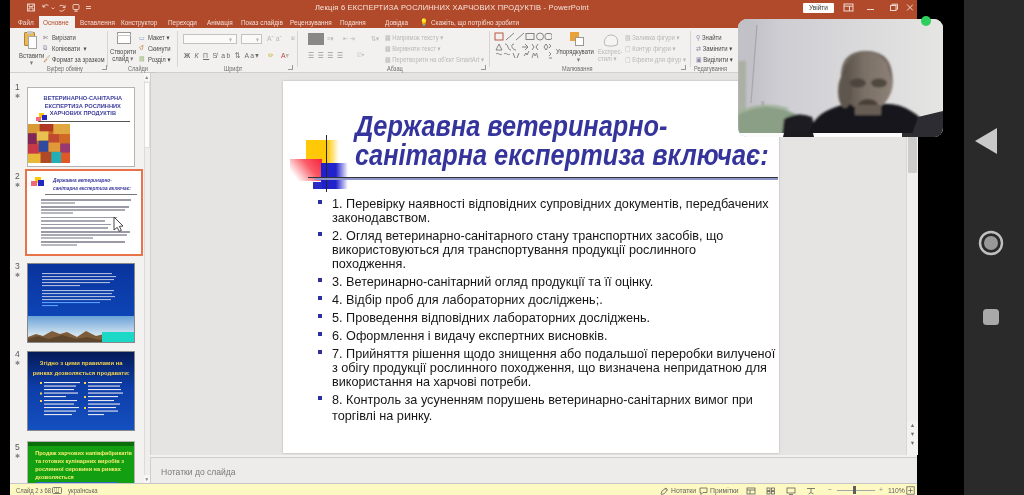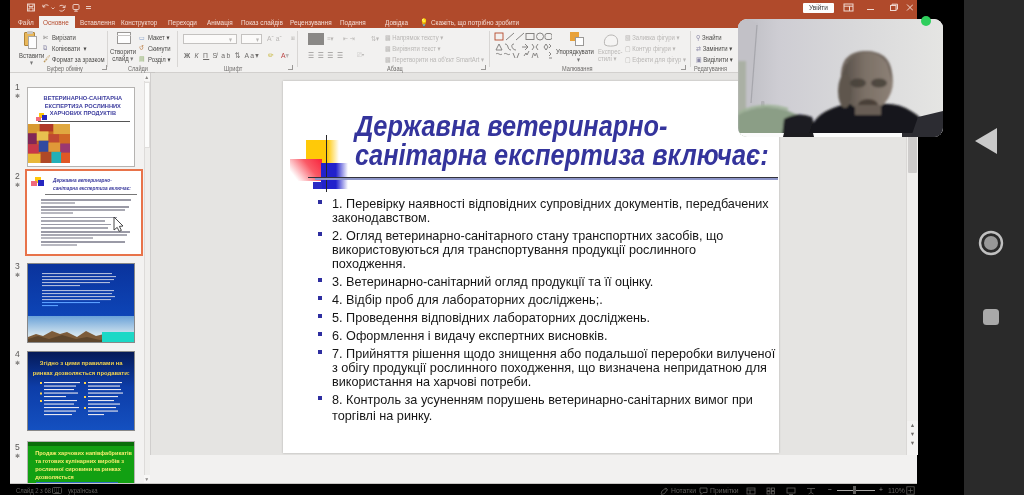--- a/index.html
+++ b/index.html
@@ -13,21 +13,21 @@
 .tab{position:absolute;top:0;height:12px;font-size:7.6px;color:#f3ddd6;line-height:13px;transform:scaleX(.84);transform-origin:0 50%;white-space:nowrap;}
 .grplabel{position:absolute;top:37px;font-size:6.6px;color:#6e6c6a;transform:scaleX(.85);transform-origin:0 0;white-space:nowrap;}
 .sep{position:absolute;top:3px;width:1px;height:36px;background:#d8d6d4;}
 .rbt{position:absolute;font-size:7px;color:#4a4947;transform:scaleX(.85);transform-origin:0 0;white-space:nowrap;}
 .rfade{color:#b9b7b5;}
 .launch{position:absolute;top:36.5px;width:5px;height:5px;border-left:1px solid #9a9896;border-top:1px solid #9a9896;transform:rotate(180deg);}
 
 #thumbs{left:0;top:73px;width:140px;height:410px;background:#f3f2f1;}
 #editor{left:140px;top:73px;width:767px;height:382px;background:#e5e4e2;border-left:1px solid #d0cecd;}
 #notes{left:140px;top:457px;width:767px;height:26px;background:#edecea;border-top:1px solid #cfcdcb;border-left:1px solid #d0cecd;}
-#statusbar{left:0;top:483px;width:907px;height:12px;background:#000000;border-top:1px solid #c8c6c4;font-size:8px;color:#615f5d;}
+#statusbar{left:0;top:483px;width:907px;height:12px;background:#fef9c3;border-top:1px solid #c8c6c4;font-size:8px;color:#615f5d;}
 #statusbar>span{transform:scaleX(.85);transform-origin:0 0;white-space:nowrap;}
 
 #slide{left:273px;top:81px;width:496px;height:372px;background:#fff;box-shadow:0 0 2px rgba(0,0,0,.25);}
 .bl{position:absolute;left:49px;font-size:13.4px;color:#161616;white-space:nowrap;transform:scaleX(.945);transform-origin:0 0;}
 .bsq{position:absolute;left:34.5px;width:4.5px;height:4.5px;background:#2e2ea0;}
 
 .thumb{position:absolute;background:#fff;border:1px solid #b5b3b1;}
 .tnum{position:absolute;left:5px;font-size:8.5px;color:#5a5856;}
 .tstar{position:absolute;left:5px;font-size:6px;color:#8a8886;}
 .tl{position:absolute;background:#d8d8dc;height:1.5px;}
@@ -44,20 +44,21 @@
           <rect x="1.5" y="1" width="7" height="7"></rect>
             <path d="M3 1v2.5h4V1M3 8V5h4v3"></path>
           <path d="M22.5 2.5c-2-1.3-4.5-.8-5.2 1.3M16.8 1.8l.2 2.3 2.3-.3"></path>
             <path d="M25.5 4.5l1.5 1.5 1.5-1.5" stroke-width="0.8"></path>
           <path d="M33.5 3c1.8-1.3 4.5-.8 5.2 1.5M39.2 2.2l-.2 2.5-2.4-.3M38.5 6.2c-.7 2-3.4 2.6-5 1.3"></path>
           <rect x="47" y="1.5" width="6" height="5" rx="1"></rect>
             <path d="M50 6.5v1.7M48.2 8.2h3.6"></path>
           <path d="M60 3.5h5M60 5.5h5"></path>
         </g>
       </svg>
+      <span class="abs" style="left:305px;top:3px;font-size:7.5px;color:#f6e4de;letter-spacing:.2px;">Лекція 6 ЕКСПЕРТИЗА РОСЛИННИХ ХАРЧОВИХ ПРОДУКТІВ  -  PowerPoint</span>
       <span class="abs" style="left:793px;top:2.5px;width:31px;height:10px;background:#fdfdfd;border-radius:1px;font-size:6.5px;color:#3a3a3a;text-align:center;line-height:10px;">Увійти</span>
       <svg class="abs" style="left:833px;top:3px;" width="70" height="9" viewBox="0 0 70 9">
         <g stroke="#f0d9d1" fill="none" stroke-width="1">
           <rect x="1" y="1" width="9" height="7"></rect>
             <path d="M1 3.2h9M6.5 3.2V8"></path>
           <path d="M24 6.5h7"></path>
           <rect x="47.5" y="2.5" width="5.5" height="5"></rect>
             <path d="M49 2.5v-1.3h5.5v5h-1.3"></path>
           <path d="M64 1.5l6 6M70 1.5l-6 6"></path>
         </g>
@@ -404,20 +405,23 @@
       <div class="bsq" style="top:250.5px;"></div>
         <div class="bl" style="top:246.7px;">6. Оформлення і видачу експертних висновків.</div>
       <div class="bsq" style="top:268.5px;"></div>
         <div class="bl" style="top:264.7px;">7. Прийняття рішення щодо знищення або подальшої переробки вилученої</div>
       <div class="bl" style="top:278.7px;">з обігу продукції рослинного походження, що визначена непридатною для</div>
       <div class="bl" style="top:292.7px;">використання на харчові потреби.</div>
       <div class="bsq" style="top:314.5px;"></div>
         <div class="bl" style="top:310.7px;">8. Контроль за усуненням порушень ветеринарно-санітарних вимог при</div>
       <div class="bl" style="top:327.2px;">торгівлі на ринку.</div>
     </div>
+    <div class="abs" id="notes">
+        <span style="position:absolute;left:10px;top:8px;font-size:9.5px;color:#7c7a78;transform:scaleX(.9);transform-origin:0 0;">Нотатки до слайда</span>
+      </div>
     <div class="abs" id="statusbar">
       <span class="abs" style="left:6px;top:2px;font-size:7.5px;transform:scaleX(.78);transform-origin:0 0;">Слайд 2 з 68</span>
       <svg class="abs" style="left:42px;top:3px;" width="10" height="7" viewBox="0 0 10 7">
           <rect x="0.5" y="0.5" width="9" height="6" rx="1" fill="none" stroke="#615f5d" stroke-width="0.8"></rect>
           <path d="M2 2h1M4 2h1M6 2h1M8 2h0M2 4h1M4 4h1M6 4h1M3 5.5h4" stroke="#615f5d" stroke-width="0.7"></path>
         </svg>
       <span class="abs" style="left:58px;top:2px;font-size:7.5px;transform:scaleX(.8);transform-origin:0 0;">українська</span>
       <svg class="abs" style="left:650px;top:3px;" width="8" height="8" viewBox="0 0 8 8">
           <path d="M1 7l1-3 4-3 1.5 1.5-3 4-3 1z M5 1.5L7 3.5" fill="none" stroke="#615f5d" stroke-width="0.8"></path>
         </svg>

